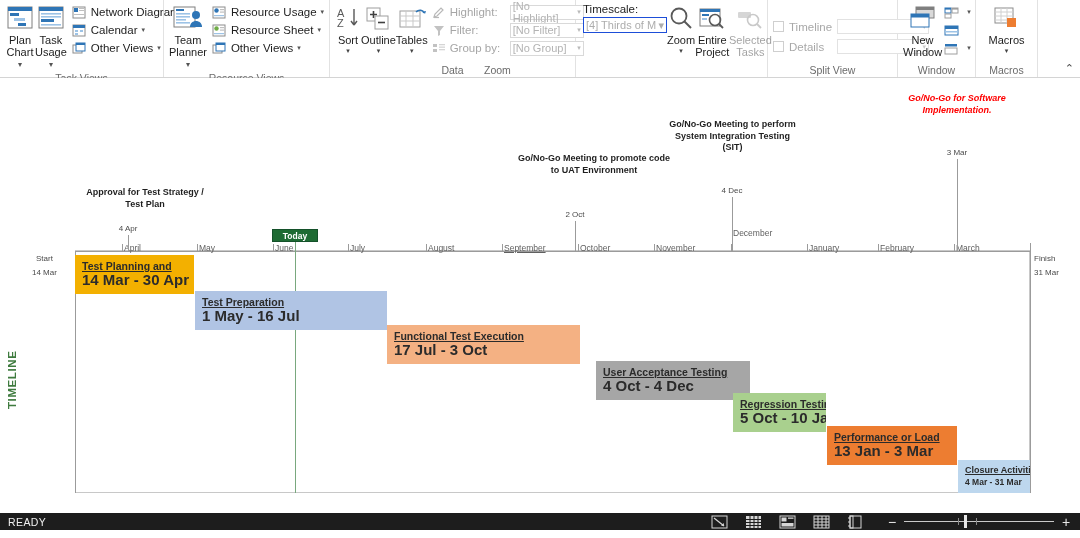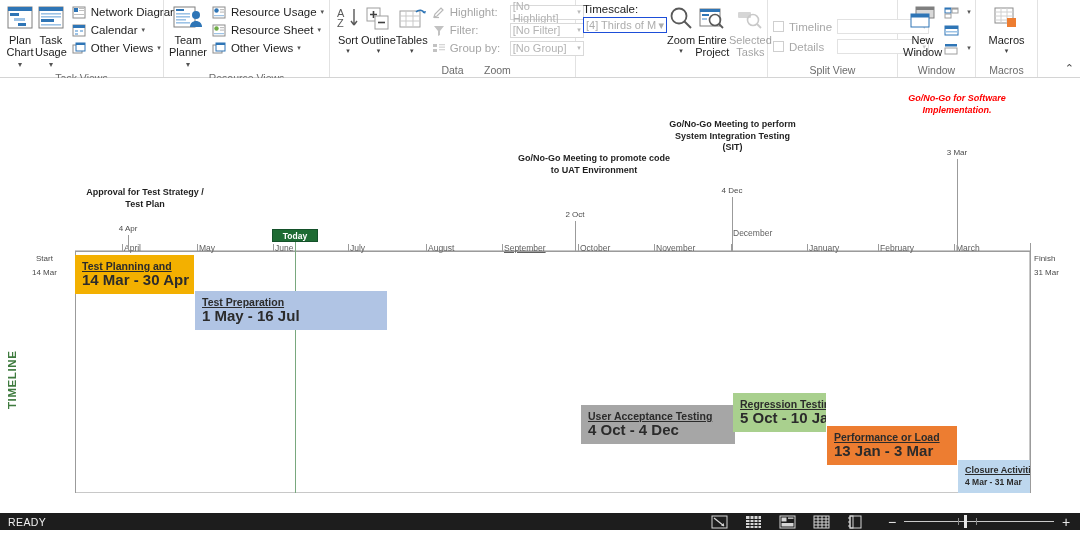--- a/index.html
+++ b/index.html
@@ -547,22 +547,26 @@
     <div class="bar" style="left:45px; top:177px; width:119px; height:39px; background:#f3b000;">
       <div class="bt">Test Planning and</div>
       <div class="bd">14 Mar - 30 Apr</div>
     </div>
 
     <div class="bar" style="left:165px; top:213px; width:192px; height:39px; background:#b0c4e4;">
       <div class="bt">Test Preparation</div>
       <div class="bd">1 May - 16 Jul</div>
     </div>
 
-
-    <div class="bar" style="left:551px; top:283px; width:154px; height:39px; background:#a6a6a6;margin-top:44px;">
+    <div class="bar" style="left:357px; top:247px; width:193px; height:39px; background:#f4b183;">
+      <div class="bt">Functional Test Execution</div>
+      <div class="bd">17 Jul - 3 Oct</div>
+    </div>
+
+    <div class="bar" style="left:566px; top:283px; width:154px; height:39px; background:#a6a6a6;">
       <div class="bt">User Acceptance Testing</div>
       <div class="bd">4 Oct - 4 Dec</div>
     </div>
 
     <div class="bar" style="left:703px; top:315px; width:93px; height:39px; background:#a9d08e;">
       <div class="bt">Regression Testing</div>
       <div class="bd">5 Oct - 10 Jan</div>
     </div>
 
     <div class="bar" style="left:797px; top:348px; width:130px; height:39px; background:#ed7d31;">

